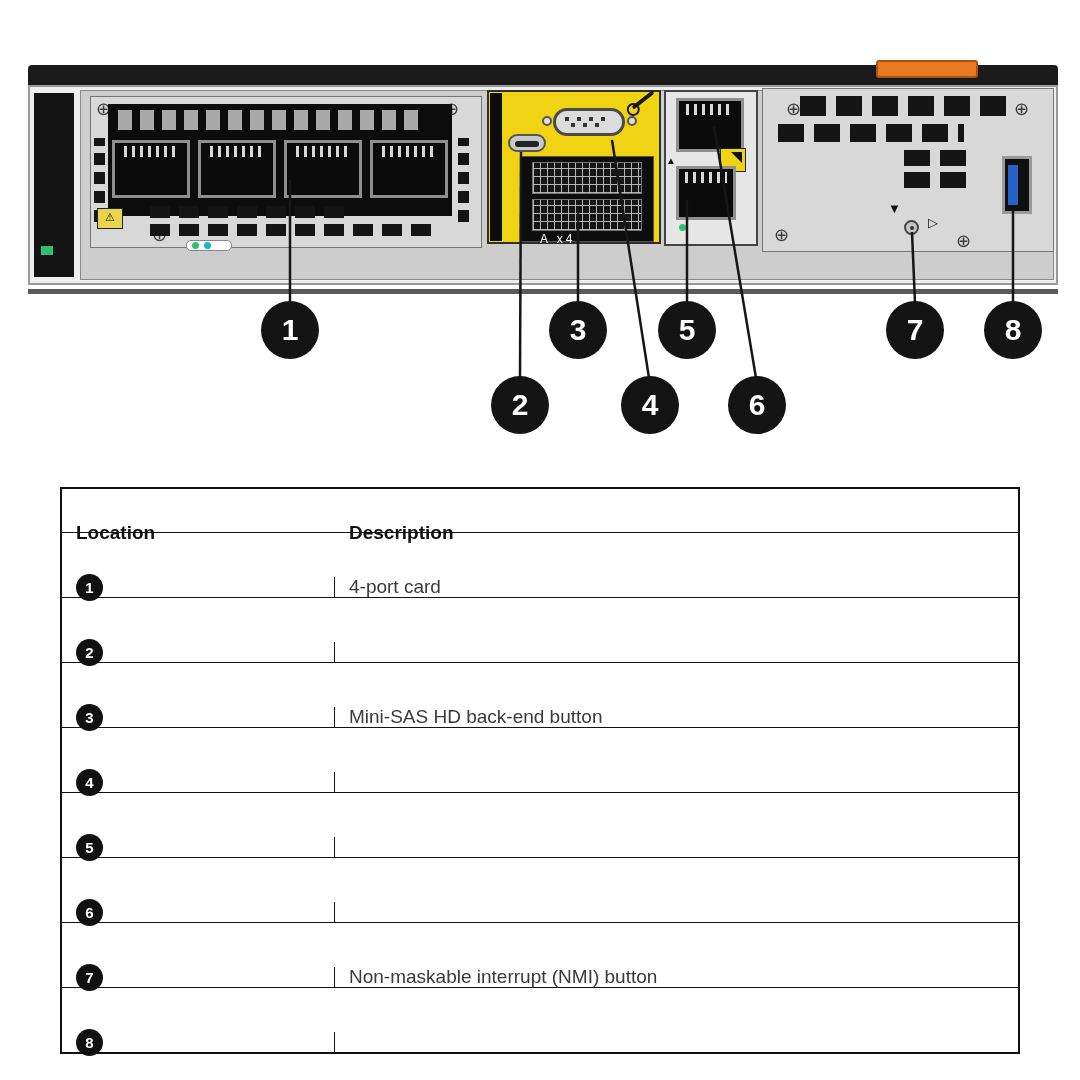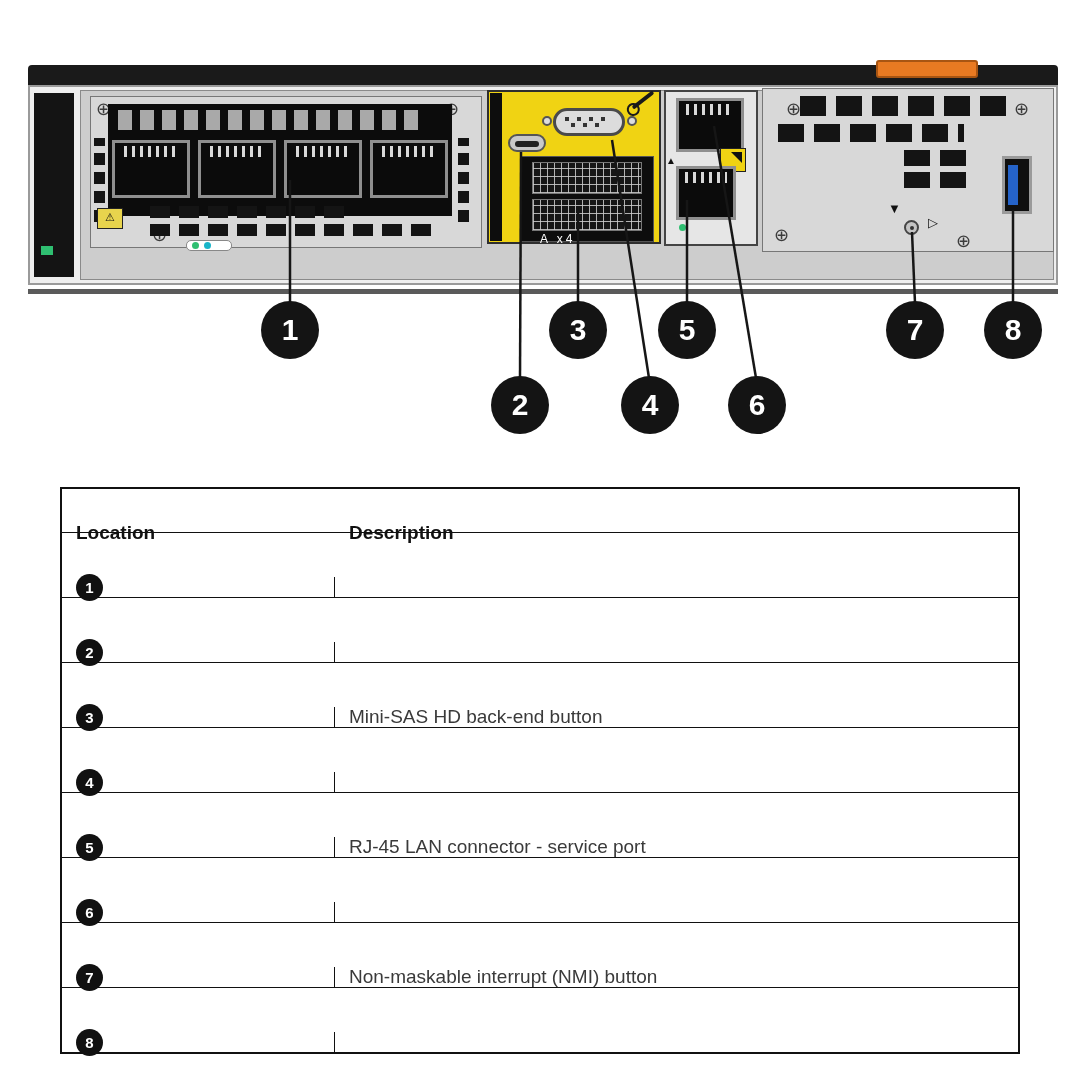--- a/index.html
+++ b/index.html
@@ -190,20 +190,21 @@
   <div class="spec-table">
     <div class="tr th">
       <div class="td loc">Location</div>
       <div class="td desc">Description</div>
     </div>
 
     <div class="tr">
       <div class="td loc">
           <span class="badge">1</span>
         </div>
+      <div class="td desc">4-port card</div>
     </div>
     <div class="tr">
       <div class="td loc">
           <span class="badge">2</span>
         </div>
     </div>
     <div class="tr">
       <div class="td loc">
           <span class="badge">3</span>
         </div>
@@ -211,21 +212,20 @@
     </div>
     <div class="tr">
       <div class="td loc">
           <span class="badge">4</span>
         </div>
     </div>
     <div class="tr">
       <div class="td loc">
           <span class="badge">5</span>
         </div>
-      <div class="td desc">RJ-45 LAN connector - service port</div>
     </div>
     <div class="tr">
       <div class="td loc">
           <span class="badge">6</span>
         </div>
     </div>
     <div class="tr">
       <div class="td loc">
           <span class="badge">7</span>
         </div>

